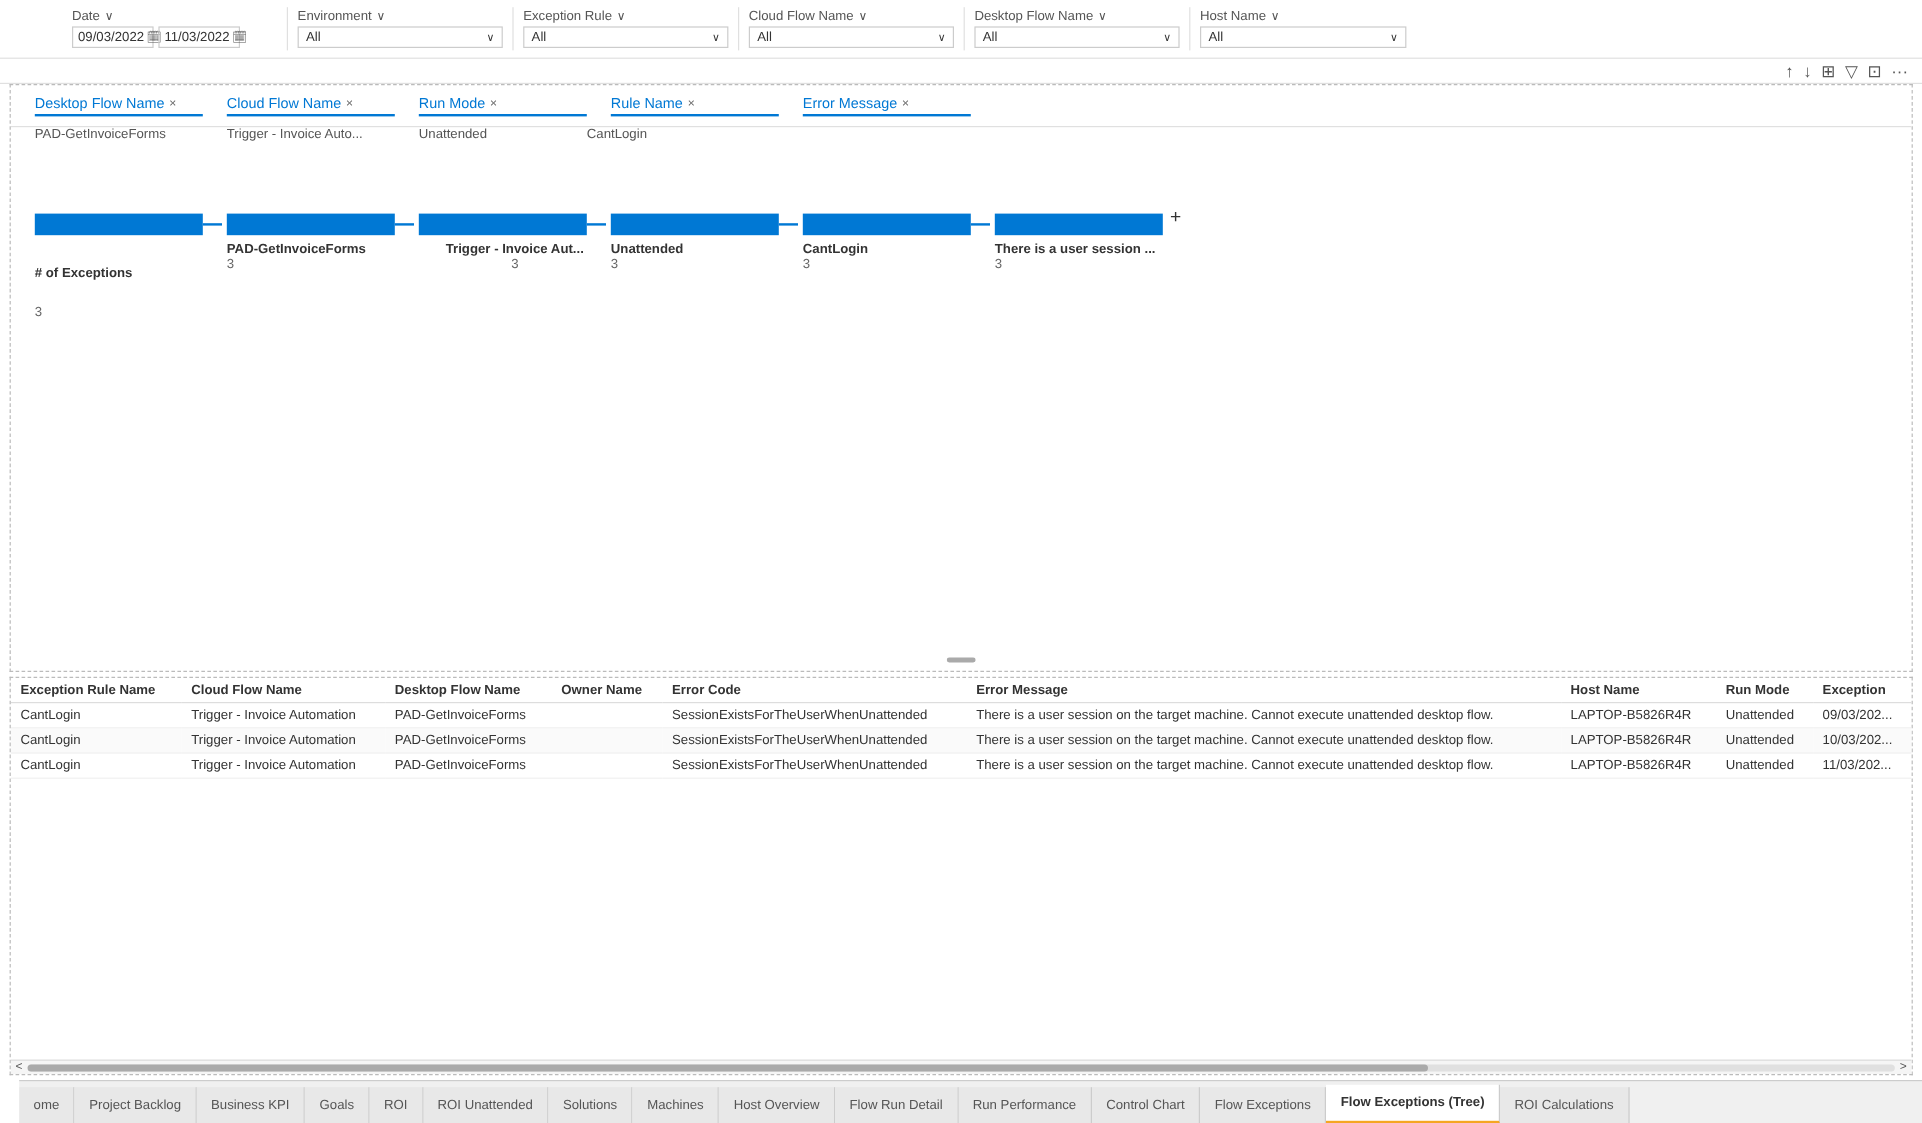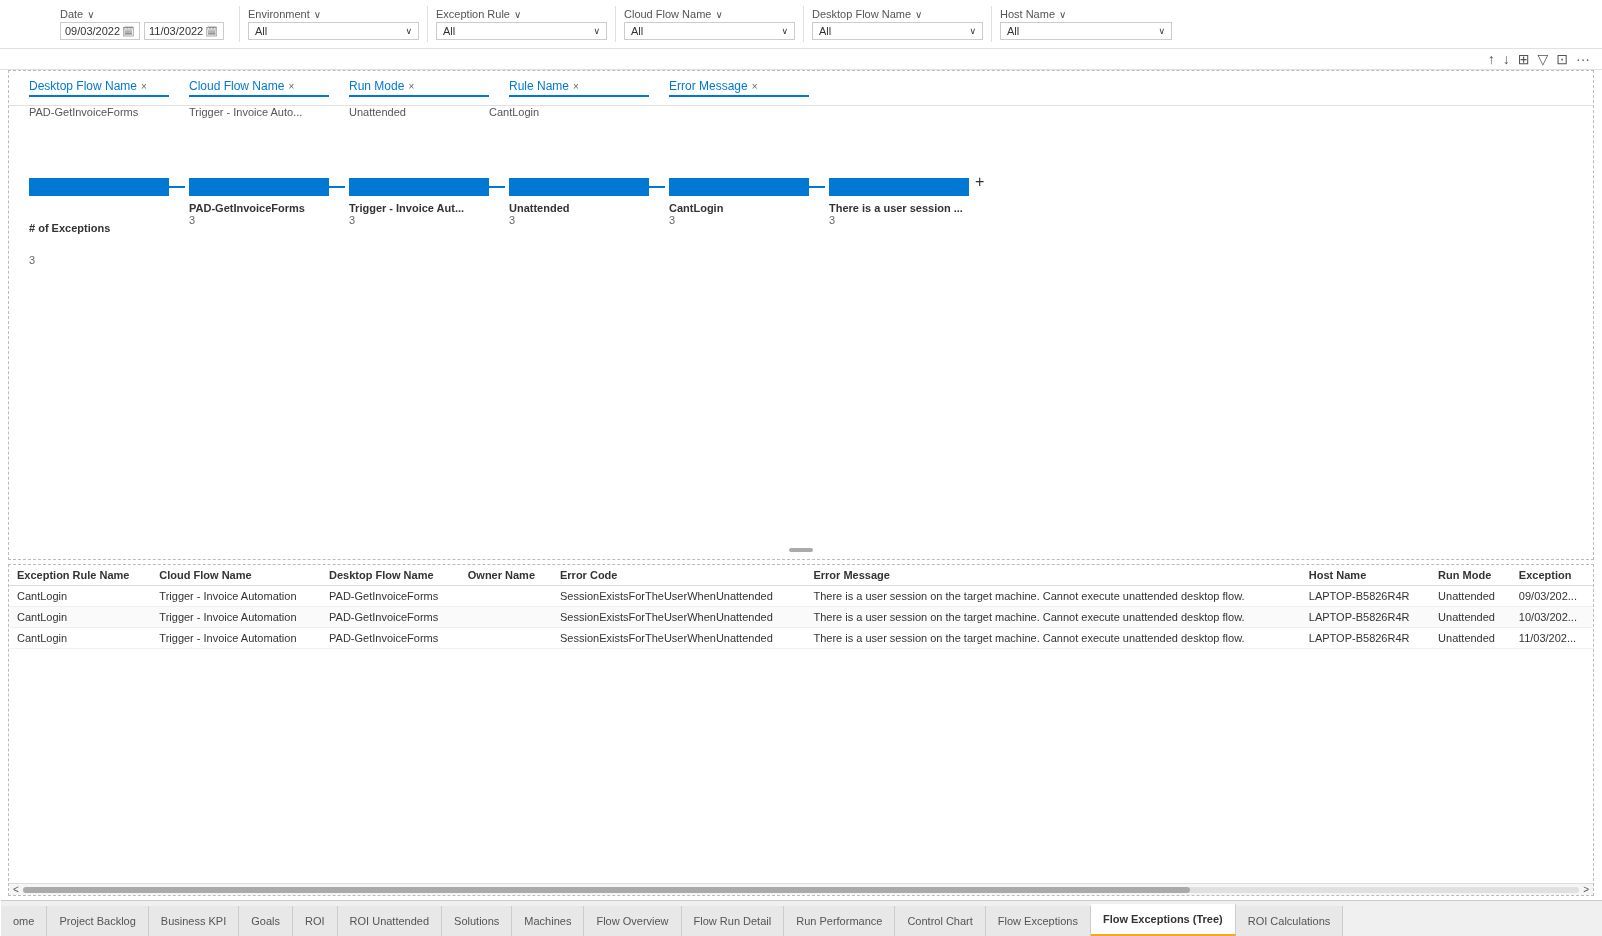--- a/index.html
+++ b/index.html
@@ -37,21 +37,21 @@
     .filter-label .caret { color: #555; font-size: 10px; }
     .filter-value {
       display: flex;
       align-items: center;
       gap: 4px;
     }
     .date-input {
       border: 1px solid #ccc;
       padding: 2px 4px;
       font-size: 11px;
-      width: 80px;
+      width: 68px;
       display: flex;
       align-items: center;
       gap: 2px;
     }
     .date-icon { font-size: 10px; color: #555; }
     .dropdown-value {
       display: flex;
       align-items: center;
       gap: 4px;
       font-size: 11px;
@@ -124,21 +124,21 @@
       vertical-align: top;
     }
     .exceptions-table tr:nth-child(even) td {
       background: #fafafa;
     }
 
     
     .bottom-tabs {
       position: absolute;
       bottom: 0;
-      left: 1px;
+      left: 16px;
       right: 0;
       height: 36px;
       display: flex;
       align-items: flex-end;
       background: #f0f0f0;
       border-top: 1px solid #ccc;
       overflow: hidden;
     }
     .tab-item {
       padding: 6px 12px;
@@ -329,21 +329,21 @@
 
       <div style="display:flex; flex-direction:column; min-width:160px;">
         <div style="display:flex; align-items:center;">
           <div style="width:140px; height:18px; background:#0078d4; cursor:pointer;"></div>
           <div style="width:16px; height:2px; background:#0078d4;"></div>
         </div>
         <div style="font-size:11px; font-weight:600; margin-top:6px; color:#333;">PAD-GetInvoiceForms</div>
         <div style="font-size:11px; color:#666;">3</div>
       </div>
 
-      <div style="display:flex; flex-direction:column; min-width:160px;">
+      <div style="display:flex; flex-direction:column; min-width:160px;text-align:center;">
         <div style="display:flex; align-items:center;">
           <div style="width:140px; height:18px; background:#0078d4; cursor:pointer;"></div>
           <div style="width:16px; height:2px; background:#0078d4;"></div>
         </div>
         <div style="font-size:11px; font-weight:600; margin-top:6px; color:#333;">Trigger - Invoice Aut...</div>
         <div style="font-size:11px; color:#666;">3</div>
       </div>
 
       <div style="display:flex; flex-direction:column; min-width:160px;">
         <div style="display:flex; align-items:center;">
@@ -465,21 +465,21 @@
     <div class="tab-item">
       <span>ROI Unattended</span>
     </div>
     <div class="tab-item">
       <span>Solutions</span>
     </div>
     <div class="tab-item">
       <span>Machines</span>
     </div>
     <div class="tab-item">
-      <span>Flow Overview</span>
+      <span>Host Overview</span>
     </div>
     <div class="tab-item">
       <span>Flow Run Detail</span>
     </div>
     <div class="tab-item">
       <span>Run Performance</span>
     </div>
     <div class="tab-item">
       <span>Control Chart</span>
     </div>

